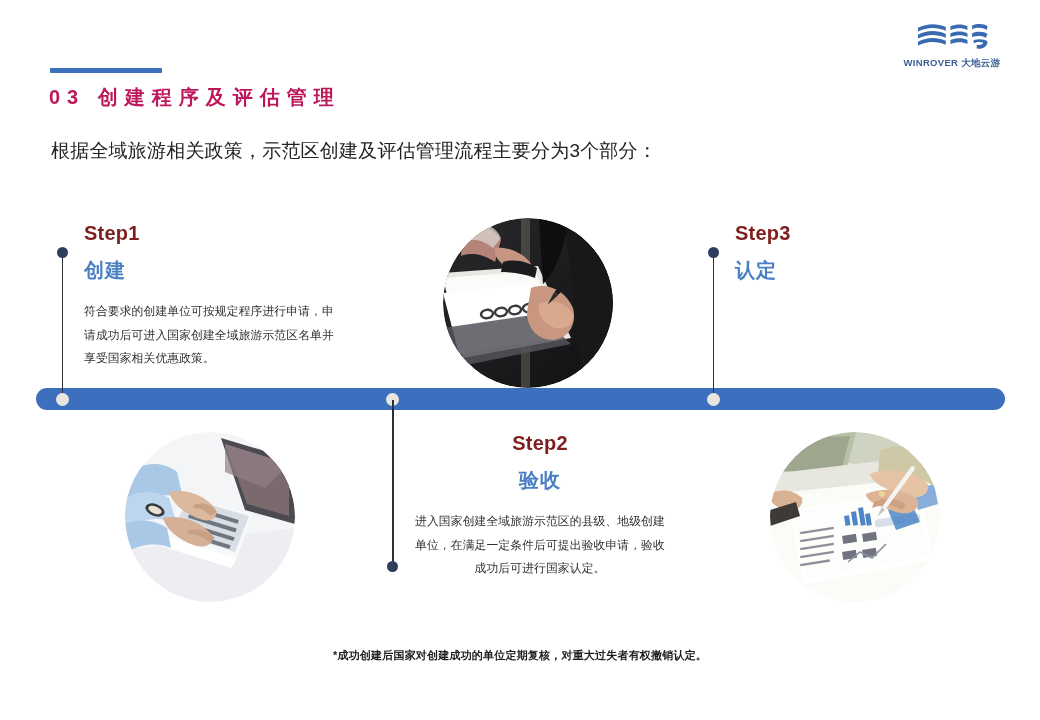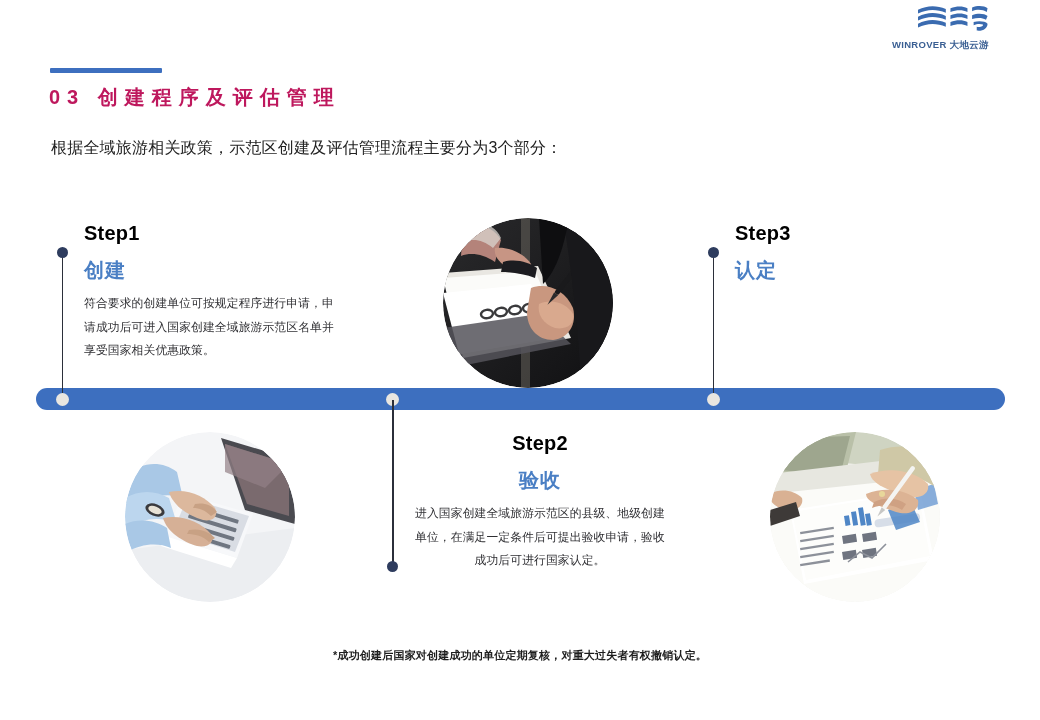--- a/index.html
+++ b/index.html
@@ -5,35 +5,35 @@
   * { margin:0; padding:0; box-sizing:border-box; }
   html, body {
     width:1040px; height:720px;
     background:#ffffff;
     font-family:"Liberation Sans","DejaVu Sans",sans-serif;
     overflow:hidden;
   }
   .page { position:relative; width:1040px; height:720px; background:#fff; }
 
   
-  .logo-wrap { position:absolute; top:2px; right:28px; width:120px; text-align:left; }
+  .logo-wrap { position:absolute; top:20px; right:28px; width:120px; text-align:center; }
   .logo-mark { width:78px; height:34px; margin:0 auto 3px; display:block; }
   .logo-text { font-size:9.5px; letter-spacing:.3px; color:#3a5f93; white-space:nowrap; font-weight:600; }
   .logo-text .cn { color:#3a5f93; font-weight:600; }
 
   
   .title-bar { position:absolute; left:50px; top:68px; width:112px; height:5px; background:#3d6fbf; border-radius:1px; }
   .page-title {
     position:absolute; left:49px; top:84px;
     font-size:20px; font-weight:bold; color:#be185d;
     letter-spacing:7px; white-space:nowrap;
   }
   .subtitle {
     position:absolute; left:51px; top:138px;
-    font-size:16px; color:#222; letter-spacing:.2px; white-space:nowrap;
+    font-size:19px; color:#222; letter-spacing:.2px; white-space:nowrap;
   }
 
   
   .timeline { position:absolute; left:36px; top:388px; width:969px; height:22px;
               background:#3d6fbf; border-radius:11px; }
   .tl-dot { position:absolute; width:13px; height:13px; border-radius:50%;
             background:#e9e6e0; top:392.5px; }
   .tl-dot.d1 { left:55.5px; }
   .tl-dot.d2 { left:386px; }
   .tl-dot.d3 { left:706.5px; }
@@ -44,23 +44,23 @@
   .stem.s2 { left:392px; top:400px; height:167px; }
   .stem.s3 { left:712.5px; top:253px; height:140px; }
 
   .end-dot { position:absolute; width:11px; height:11px; border-radius:50%; background:#2e3c5e; }
   .end-dot.e1 { left:57px; top:247px; }
   .end-dot.e2 { left:387px; top:561px; }
   .end-dot.e3 { left:708px; top:247px; }
 
   
   .step { position:absolute; }
-  .step .num { font-size:20px; font-weight:bold; color:#000000; letter-spacing:.2px; }
+  .step .num { font-size:20px; font-weight:bold; color:#7f1d1d; letter-spacing:.2px; }
   .step .name { font-size:20px; font-weight:bold; color:#4a7fc4; margin-top:12px; letter-spacing:1px; }
-  .step .body { margin-top:8px; font-size:11.8px; line-height:2.0; color:#2f2f33; letter-spacing:.1px; }
+  .step .body { margin-top:16px; font-size:11.8px; line-height:2.0; color:#2f2f33; letter-spacing:.1px; }
 
   .step1 { left:84px; top:222px; width:258px; }
   .step3 { left:735px; top:222px; width:262px; }
   .step2 { left:411px; top:432px; width:258px;text-align:center; }
 
   
   .photo { position:absolute; border-radius:50%; overflow:hidden; }
   .p-top   { left:443px; top:218px; width:170px; height:170px; }
   .p-left  { left:125px; top:432px; width:170px; height:170px; }
   .p-right { left:770px; top:432px; width:170px; height:170px; }

